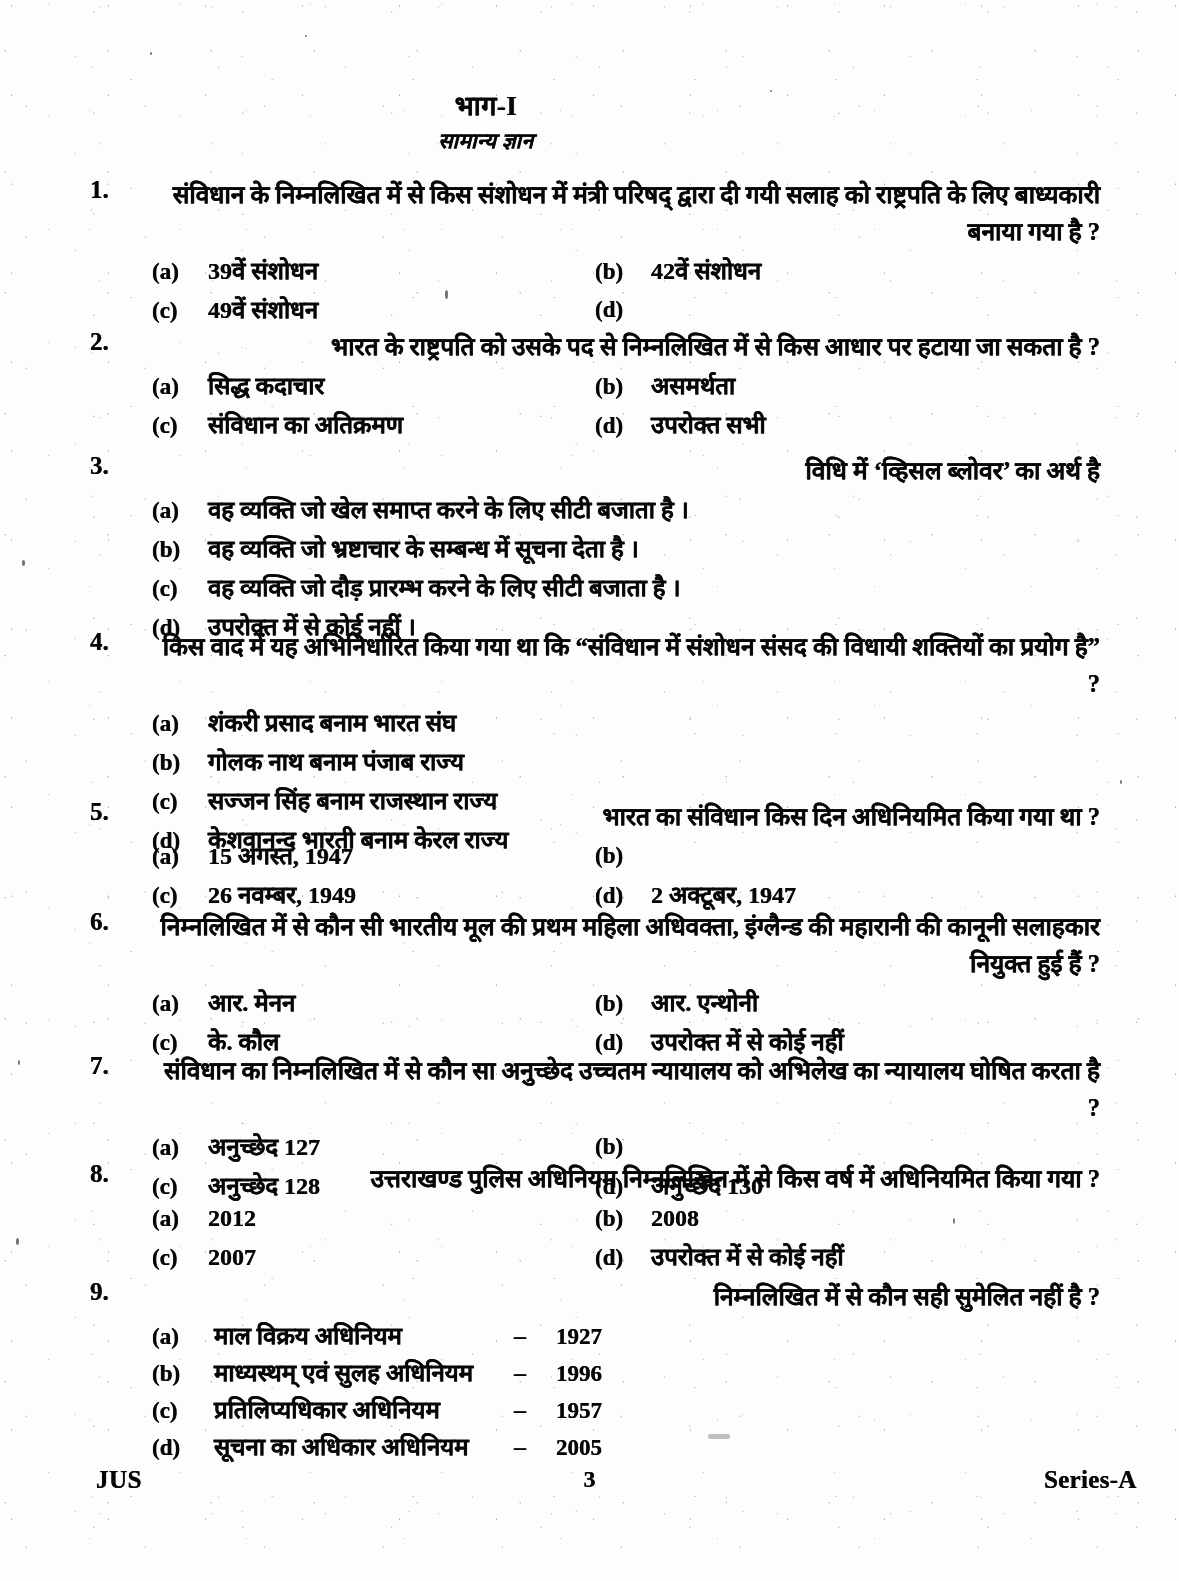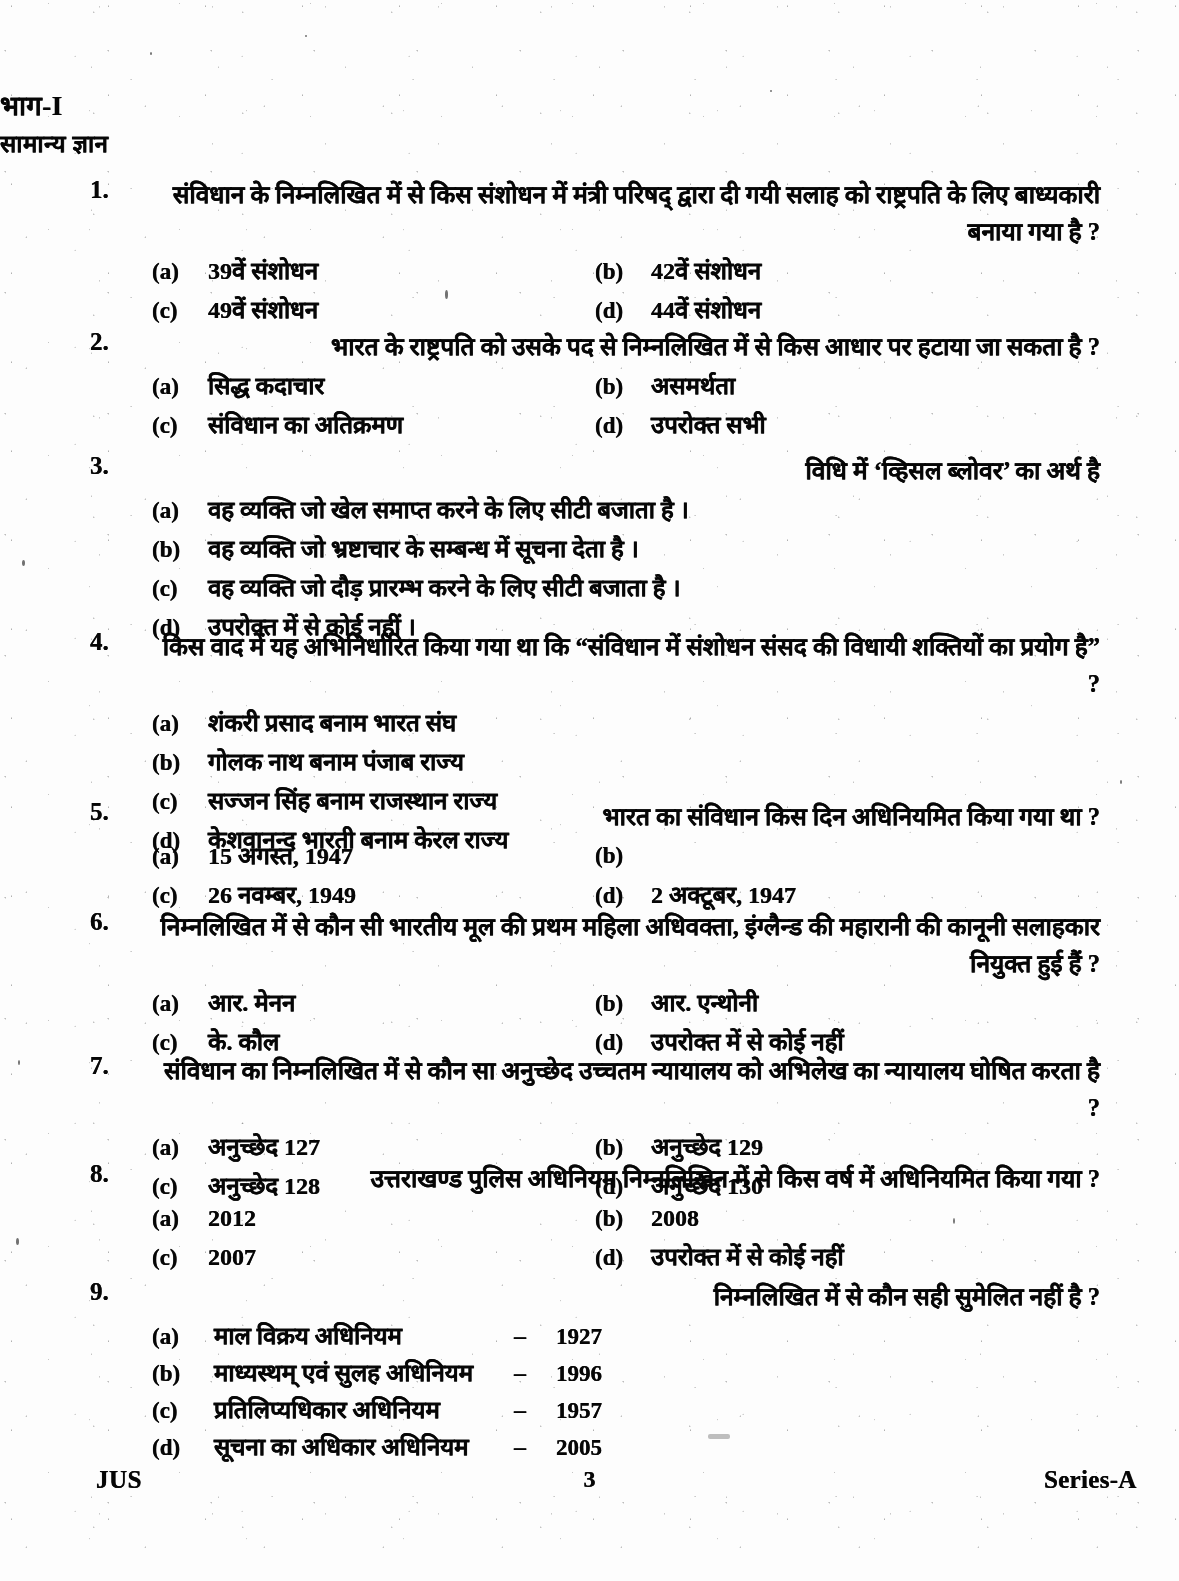--- a/index.html
+++ b/index.html
@@ -46,24 +46,24 @@
        0.35px 0 0 rgba(0,0,0,0.55),
       -0.35px 0 0 rgba(0,0,0,0.35),
        0 0.35px 0 rgba(0,0,0,0.45);
   }
 
   
   .hdr {
     position: absolute;
     left: 0;
     width: 972px;
-    text-align: left;
+    text-align: center;
   }
   #part-title  { top: 86px;  font-size: 27px; letter-spacing: 0.5px; }
-  #subject-title { top: 126px; font-size: 24px; letter-spacing: 0.5px; }
+  #subject-title { top: 126px; font-size: 21px; letter-spacing: 0.5px; font-style: italic; }
 
   
   .q {
     position: absolute;
     left: 90px;
     width: 1010px;
   }
   .q-num {
     position: absolute;
     left: 0;
@@ -163,21 +163,20 @@
       <div class="opt ink">
         <span class="opt-key">(b)</span>
         <span class="opt-val">42वें संशोधन</span>
       </div>
       <div class="opt ink">
         <span class="opt-key">(c)</span>
         <span class="opt-val">49वें संशोधन</span>
       </div>
       <div class="opt ink">
         <span class="opt-key">(d)</span>
-        <span class="opt-val">44वें संशोधन</span>
       </div>
     </div>
   </div>
 
   <div class="q" style="top:328px;">
     <div class="q-num ink">2.</div>
     <div class="q-text ink">भारत के राष्ट्रपति को उसके पद से निम्नलिखित में से किस आधार पर हटाया जा सकता है ?</div>
     <div class="opts-2col">
       <div class="opt ink">
         <span class="opt-key">(a)</span>
@@ -292,21 +291,20 @@
   <div class="q" style="top:1052px;">
     <div class="q-num ink">7.</div>
     <div class="q-text ink">संविधान का निम्नलिखित में से कौन सा अनुच्छेद उच्चतम न्यायालय को अभिलेख का न्यायालय घोषित करता है ?</div>
     <div class="opts-2col">
       <div class="opt ink">
         <span class="opt-key">(a)</span>
         <span class="opt-val">अनुच्छेद 127</span>
       </div>
       <div class="opt ink">
         <span class="opt-key">(b)</span>
-        <span class="opt-val">अनुच्छेद 129</span>
       </div>
       <div class="opt ink">
         <span class="opt-key">(c)</span>
         <span class="opt-val">अनुच्छेद 128</span>
       </div>
       <div class="opt ink">
         <span class="opt-key">(d)</span>
         <span class="opt-val">अनुच्छेद 130</span>
       </div>
     </div>

